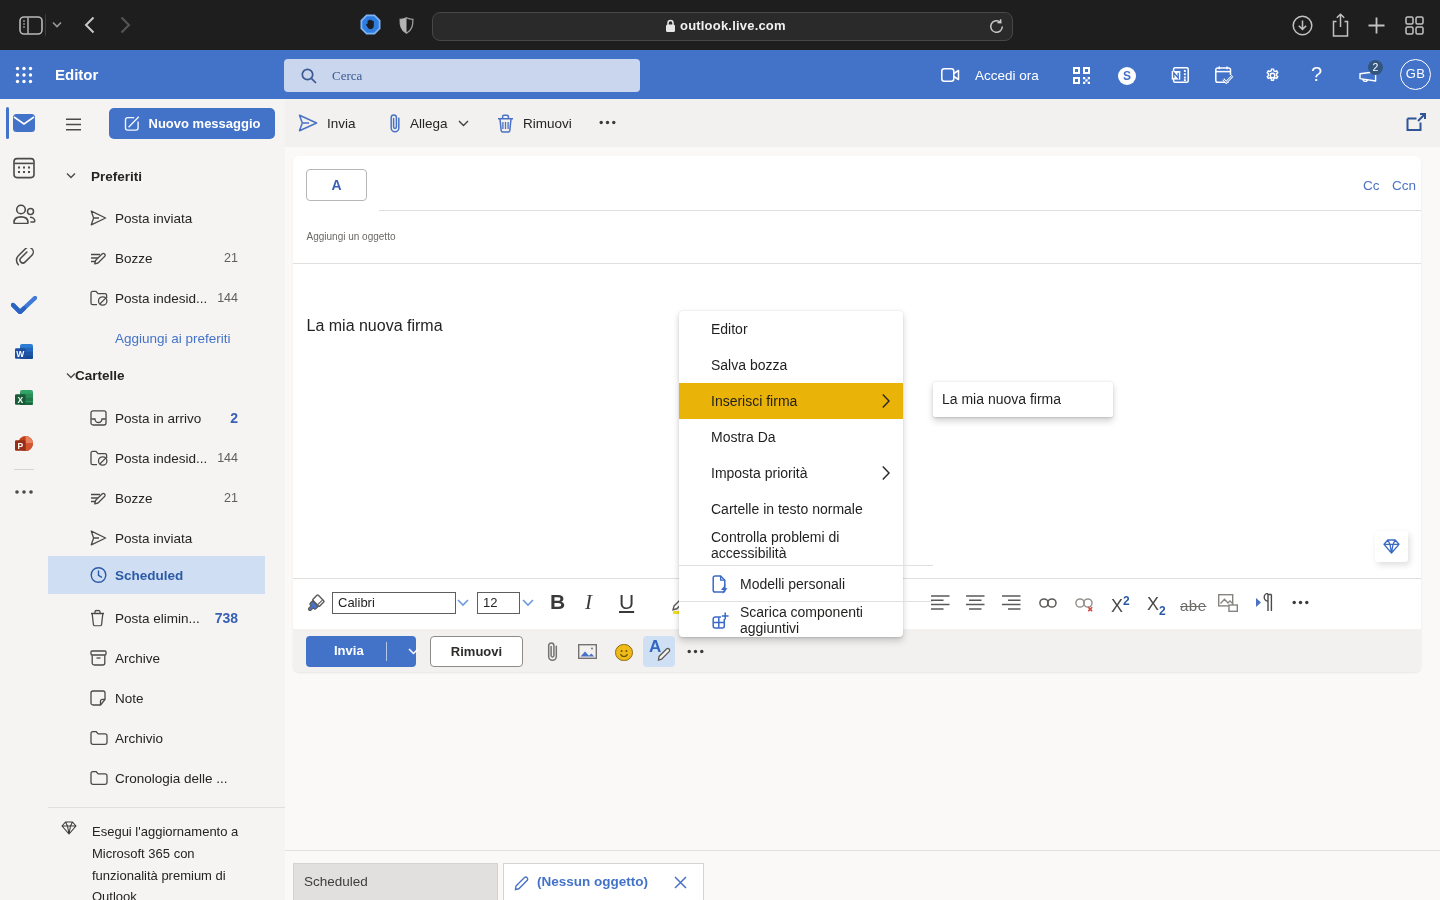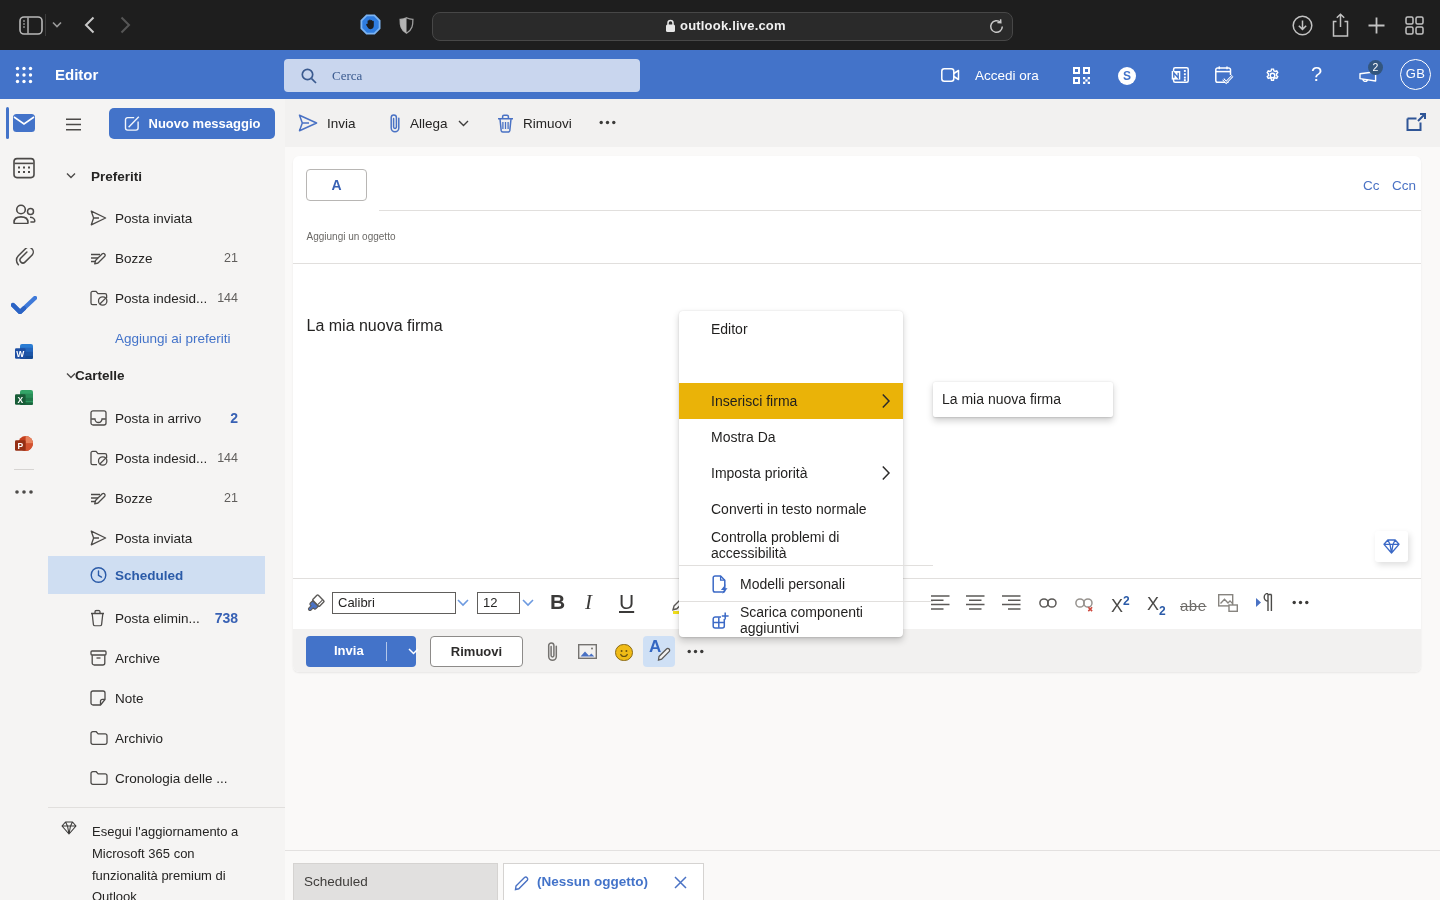--- a/index.html
+++ b/index.html
@@ -554,37 +554,40 @@
 
   <div class="abs" style="left:1375px;top:531px;width:33px;height:31px;background:#fff;border-radius:3px;box-shadow:2px 3px 6px rgba(0,0,0,0.13)"></div>
   <svg class="abs" style="left:1383px;top:539px" width="17" height="15" viewBox="0 0 17 15">
       <path d="M4.8 1 h7.4 L16 5.3 L8.5 14 L1 5.3 Z M1 5.3 h15 M4.8 1 L7 5.3 L8.5 14 M12.2 1 L10 5.3 L8.5 14" fill="none" stroke="#3b69c6" stroke-width="1.3" stroke-linejoin="round"></path>
     </svg>
 
   <div class="abs menu" style="left:679px;top:311px;width:224px;height:326px">
     <div class="mi" style="top:0px">
         <span class="t">Editor</span>
       </div>
+    <div class="mi" style="top:36px">
+        <span class="t">Salva bozza</span>
+      </div>
     <div class="mi" style="top:72px;background:#eab308">
         <span class="t">Inserisci firma</span>
       <svg class="abs" style="right:12px;top:10px" width="10" height="16" viewBox="0 0 10 16">
           <path d="M1.8 1.5 L8 8 L1.8 14.5" fill="none" stroke="#2d2c2b" stroke-width="1.5"></path>
         </svg>
     </div>
     <div class="mi" style="top:108px">
         <span class="t">Mostra Da</span>
       </div>
     <div class="mi" style="top:144px">
         <span class="t">Imposta priorità</span>
       <svg class="abs" style="right:12px;top:10px" width="10" height="16" viewBox="0 0 10 16">
           <path d="M1.8 1.5 L8 8 L1.8 14.5" fill="none" stroke="#2d2c2b" stroke-width="1.5"></path>
         </svg>
     </div>
     <div class="mi" style="top:180px">
-        <span class="t">Converti in testo normale</span>
+        <span class="t">Cartelle in testo normale</span>
       </div>
     <div class="mi" style="top:216px">
         <span class="t">Controlla problemi di accessibilità</span>
       </div>
     <div class="hline" style="left:0;top:254px;width:254px"></div>
     <div class="mi ic" style="top:254.5px">
       <svg class="abs" style="left:33px;top:9px" width="16" height="19" viewBox="0 0 16 19">
           <path d="M1.2 2.8 A1.8 1.8 0 0 1 3 1 H8.6 L12.8 5.2 V15.2 a1.8 1.8 0 0 1 -1.8 1.8 H3 a1.8 1.8 0 0 1 -1.8-1.8 Z" fill="none" stroke="#3b69c6" stroke-width="1.5"></path>
           <path d="M8.6 1 V5.2 H12.8" fill="none" stroke="#3b69c6" stroke-width="1.3"></path>
           <path d="M13.6 9.3 L8.9 15 h2.9 L10.4 19 L15.6 13.2 h-3 Z" fill="#3b69c6"></path>

